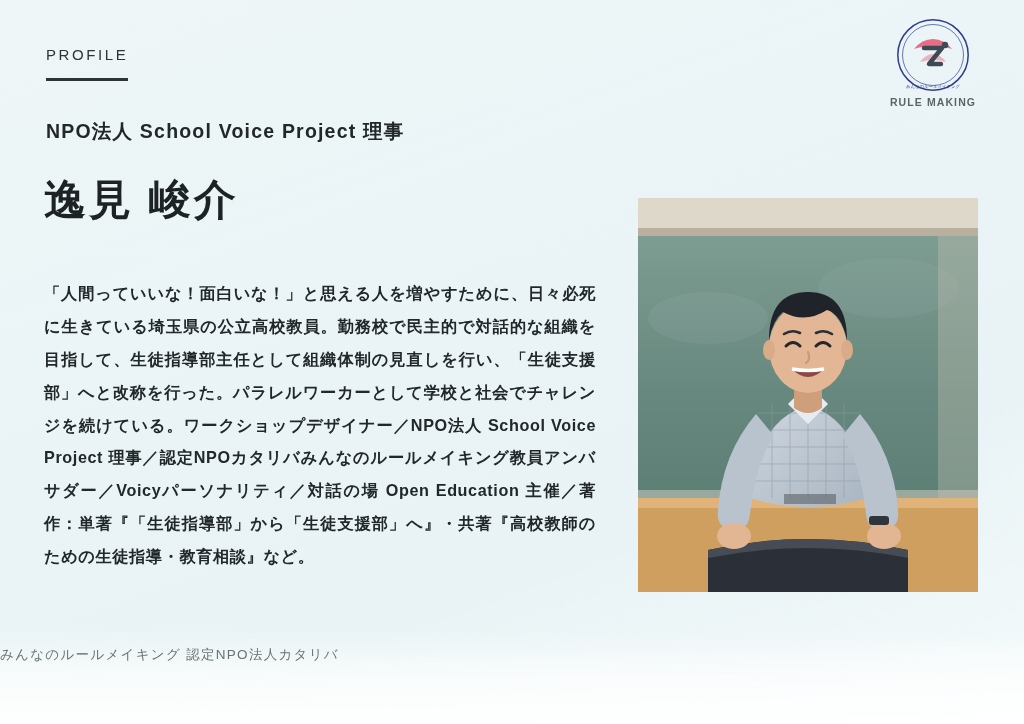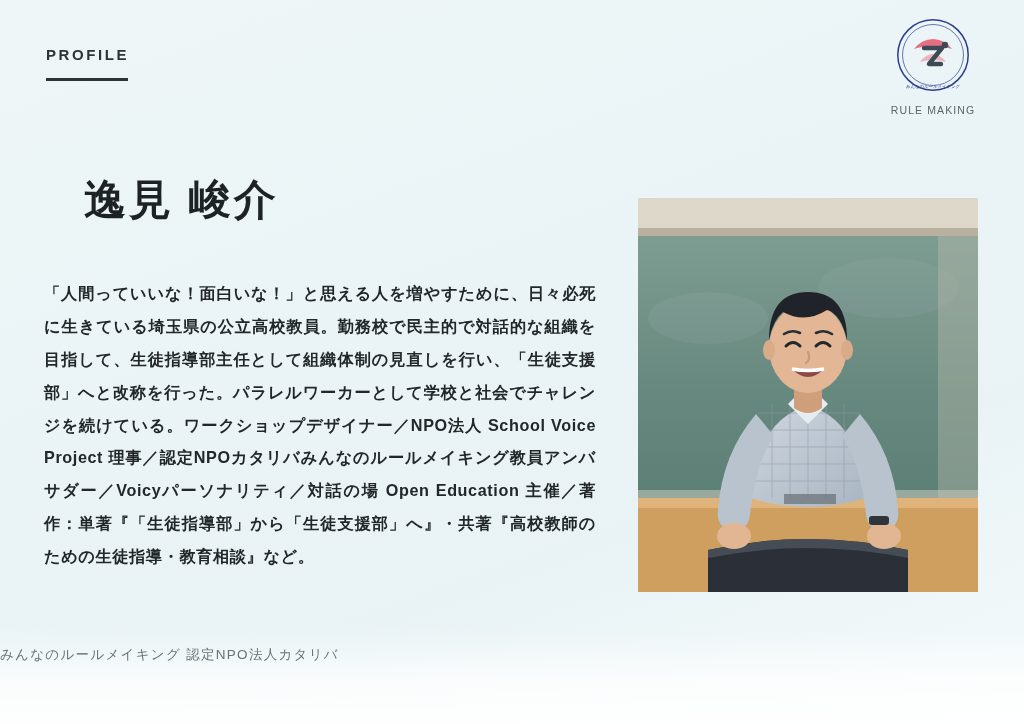--- a/index.html
+++ b/index.html
@@ -37,34 +37,34 @@
     width: 110px;
     text-align: center;
   }
   .logo-mark {
     position: relative;
     width: 74px;
     height: 74px;
     margin: 0 auto;
   }
   .logo-caption {
-    margin-top: 12px;
+    margin-top: 4px;
     font-size: 10.5px;
     letter-spacing: 1.1px;
     color: #5c6466;
-    font-weight: 400;
+    font-weight: 700;
   }
 
   
   .profile-label {
     position: absolute;
     left: 46px;
     top: 46px;
     font-size: 15px;
-    font-weight: 700;
+    font-weight: 400;
     letter-spacing: 2.6px;
     color: #2d3436;
     padding-bottom: 7px;
   }
   .profile-label-underline {
     position: absolute;
     left: 46px;
     top: 78px;
     width: 82px;
     height: 3px;
@@ -81,21 +81,20 @@
     color: #22282a;
   }
   .name {
     position: absolute;
     left: 44px;
     top: 172px;
     font-size: 42px;
     font-weight: 700;
     letter-spacing: 3px;
     color: #1d2325;
-    margin-left: 40px;
   }
 
   
   .bio {
     position: absolute;
     left: 44px;
     top: 232px;
     width: 552px;
     font-size: 16.2px;
     line-height: 2.03;
@@ -146,20 +145,21 @@
         <circle cx="49" cy="27" r="3.2" fill="#3b4a55"></circle>
         <text x="37" y="70" font-size="4.4" fill="#2e3d8f" text-anchor="middle" font-family="'Liberation Sans',sans-serif">みんなのルールメイキング</text>
       </svg>
     </div>
     <div class="logo-caption">RULE MAKING</div>
   </div>
 
   <div class="profile-label">PROFILE</div>
   <div class="profile-label-underline"></div>
 
+  <div class="role">NPO法人 School Voice Project  理事</div>
   <div class="name">逸見 峻介</div>
 
   <div class="bio">「人間っていいな！面白いな！」と思える人を増やすために、日々必死に生きている埼玉県の公立高校教員。勤務校で民主的で対話的な組織を目指して、生徒指導部主任として組織体制の見直しを行い、「生徒支援部」へと改称を行った。パラレルワーカーとして学校と社会でチャレンジを続けている。ワークショップデザイナー／NPO法人 School Voice Project 理事／認定NPOカタリバみんなのルールメイキング教員アンバサダー／Voicyパーソナリティ／対話の場 Open Education 主催／著作：単著『「生徒指導部」から「生徒支援部」へ』・共著『高校教師のための生徒指導・教育相談』など。</div>
 
   <div class="photo">
     <svg width="340" height="394" viewBox="0 0 340 394" xmlns="http://www.w3.org/2000/svg">
       <defs>
         <linearGradient id="bb" x1="0" y1="0" x2="0" y2="1">
           <stop offset="0%" stop-color="#7d9c92"></stop>
           <stop offset="60%" stop-color="#67887e"></stop>

